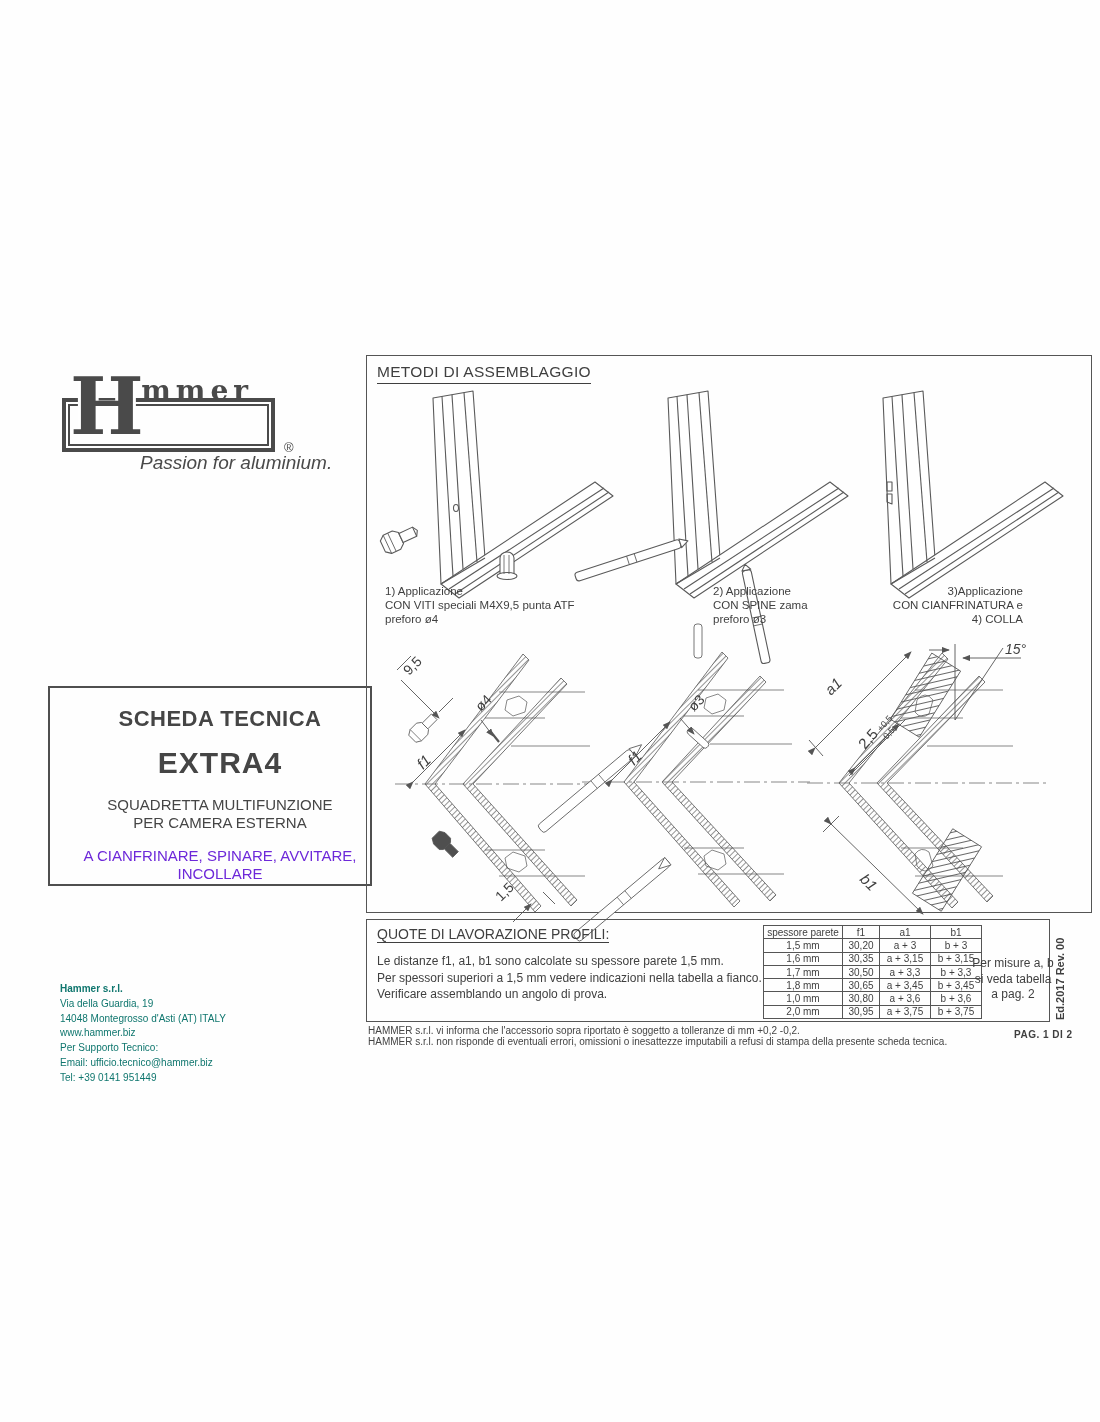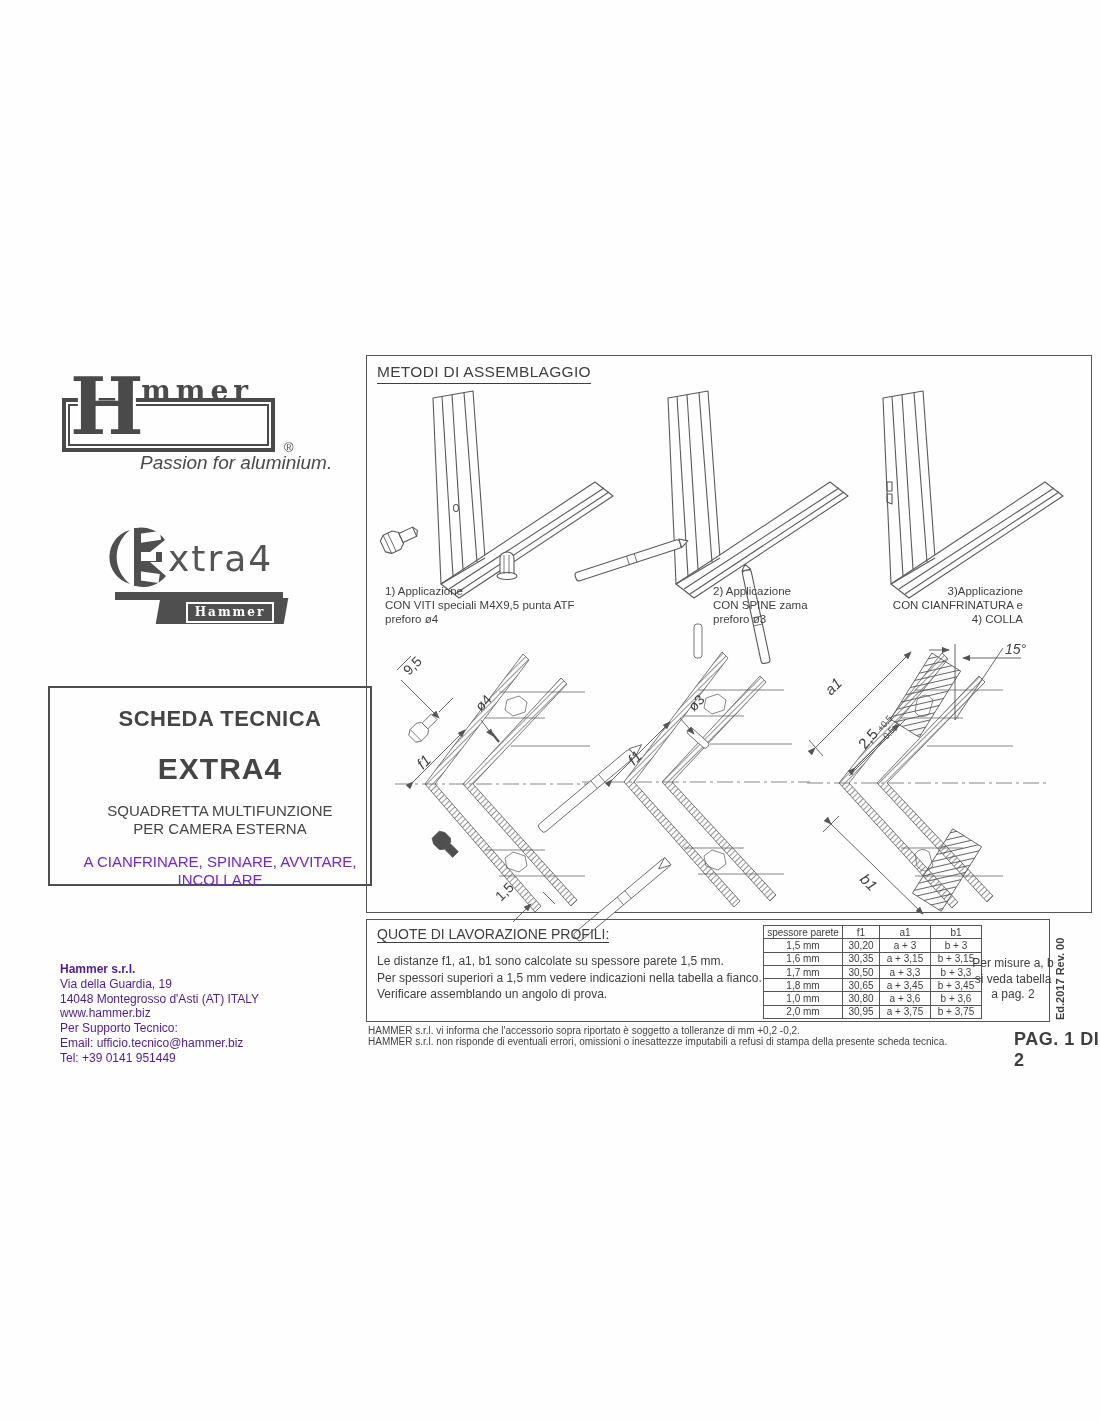--- a/index.html
+++ b/index.html
@@ -23,25 +23,25 @@
   .x4-bar{position:absolute;left:5px;top:72px;width:168px;height:8px;background:#4f4f4f;}
   .x4-para{position:absolute;left:48px;top:78px;width:128px;height:26px;background:#4f4f4f;
            transform:skewX(-10deg);}
   .x4-ham{position:absolute;left:76px;top:82px;width:84px;height:17px;border:2px solid #fff;
           color:#fff;font-family:"DejaVu Serif",serif;font-weight:bold;font-size:12px;
           text-align:center;line-height:16px;letter-spacing:2px;}
   
   .scheda{position:absolute;left:48px;top:686px;width:300px;height:196px;border:2px solid #4f4f4f;
           text-align:center;padding-left:20px;}
   .scheda-h1{margin-top:18px;font-size:22px;font-weight:bold;letter-spacing:0.5px;color:#454545;}
-  .scheda-h2{margin-top:20px;font-size:30px;font-weight:bold;letter-spacing:1px;color:#454545;}
+  .scheda-h2{margin-top:14px;font-size:30px;font-weight:bold;letter-spacing:1px;color:#454545;}
   .scheda-sub{margin-top:16px;font-size:15px;line-height:18px;color:#454545;}
   .scheda-feat{margin-top:15px;font-size:15px;line-height:18px;color:#6d28d9;}
   
-  .contact{position:absolute;left:60px;top:962px;font-size:12px;line-height:14.8px;color:#4c1d95;}
+  .contact{position:absolute;left:60px;top:982px;font-size:10px;line-height:14.8px;color:#0f766e;}
   .contact .b{font-weight:bold;}
   
   .bigbox{position:absolute;left:366px;top:355px;width:684px;height:556px;border:1.5px solid #555;padding-left:40px;}
   .bigbox-title{position:absolute;left:10px;top:7px;font-size:15.5px;letter-spacing:0.3px;
                 color:#3f3f3f;border-bottom:1.5px solid #3f3f3f;padding-bottom:2px;}
   .caption{position:absolute;font-size:11.5px;line-height:14px;color:#3f3f3f;}
   svg{overflow:visible;}
   svg text{font-family:"Liberation Sans",sans-serif;fill:#3f3f3f;}
   
   .quotebox{position:absolute;left:366px;top:919px;width:682px;height:101px;border:1.5px solid #555;}
@@ -50,52 +50,38 @@
   .quote-par{position:absolute;left:10px;top:33px;font-size:12px;line-height:16.5px;
              white-space:nowrap;color:#3f3f3f;}
   .qtable{position:absolute;left:396px;top:5px;border-collapse:collapse;font-size:10px;color:#3f3f3f;padding-left:48px;}
   .qtable td,.qtable th{border:1px solid #555;text-align:center;padding:0 2px;height:12.3px;
                         font-weight:normal;white-space:nowrap;}
   .qtable .c0{width:74px;} .qtable .c1{width:32px;} .qtable .c2{width:46px;} .qtable .c3{width:46px;}
   .side-note{position:absolute;left:596px;top:36px;width:100px;text-align:center;
              font-size:12px;line-height:15.5px;color:#3f3f3f;}
   
   .fineprint{position:absolute;left:368px;top:1026px;font-size:10px;line-height:10.5px;color:#444;}
-  .pagnum{position:absolute;left:978px;top:1029px;font-size:18px;font-weight:bold;
+  .pagnum{position:absolute;left:978px;top:1029px;font-size:10px;font-weight:bold;
           letter-spacing:0.5px;color:#3f3f3f;padding-left:36px;}
   .edition{position:absolute;left:1054px;top:1020px;transform-origin:0 0;transform:rotate(-90deg);
            width:110px;font-size:11px;font-weight:bold;color:#3f3f3f;white-space:nowrap;}
 </style>
 </head>
 <body>
 
 <div class="page">
 
   <div>
     <div class="hlogo-box"></div>
     <div class="hlogo-rest">ammer</div>
     <div class="hlogo-H">H</div>
     <div class="hlogo-reg">®</div>
   </div>
   <div class="tagline">Passion for aluminium.</div>
 
-  <div class="x4-wrap">
-    <svg width="62" height="62" style="position:absolute;left:0;top:6px" viewBox="0 0 62 62">
-      <path d="M20,4 A28,28 0 0 0 20,58 A34,34 0 0 1 20,4 Z" fill="#4f4f4f"></path>
-      <path d="M26,2 A29,29 0 0 1 55,14 L40,26 L52,26 L52,36 L40,36 L56,50 A29,29 0 0 1 26,60 Z" fill="#4f4f4f"></path>
-      <rect x="28" y="8" width="22" height="9" fill="#fff" transform="rotate(-8 28 8)"></rect>
-      <rect x="28" y="26" width="18" height="9" fill="#fff"></rect>
-      <rect x="28" y="45" width="22" height="9" fill="#fff" transform="rotate(8 28 45)"></rect>
-      <rect x="24" y="2" width="7" height="58" fill="#4f4f4f"></rect>
-    </svg>
-    <div class="x4-text">xtra4</div>
-    <div class="x4-bar"></div>
-    <div class="x4-para"></div>
-    <div class="x4-ham">Hammer</div>
-  </div>
 
   <div class="scheda">
     <div class="scheda-h1">SCHEDA TECNICA</div>
     <div class="scheda-h2">EXTRA4</div>
     <div class="scheda-sub">
       <div>SQUADRETTA MULTIFUNZIONE</div>
       <div>PER CAMERA ESTERNA</div>
     </div>
     <div class="scheda-feat">
       <div>A CIANFRINARE, SPINARE, AVVITARE,</div>

